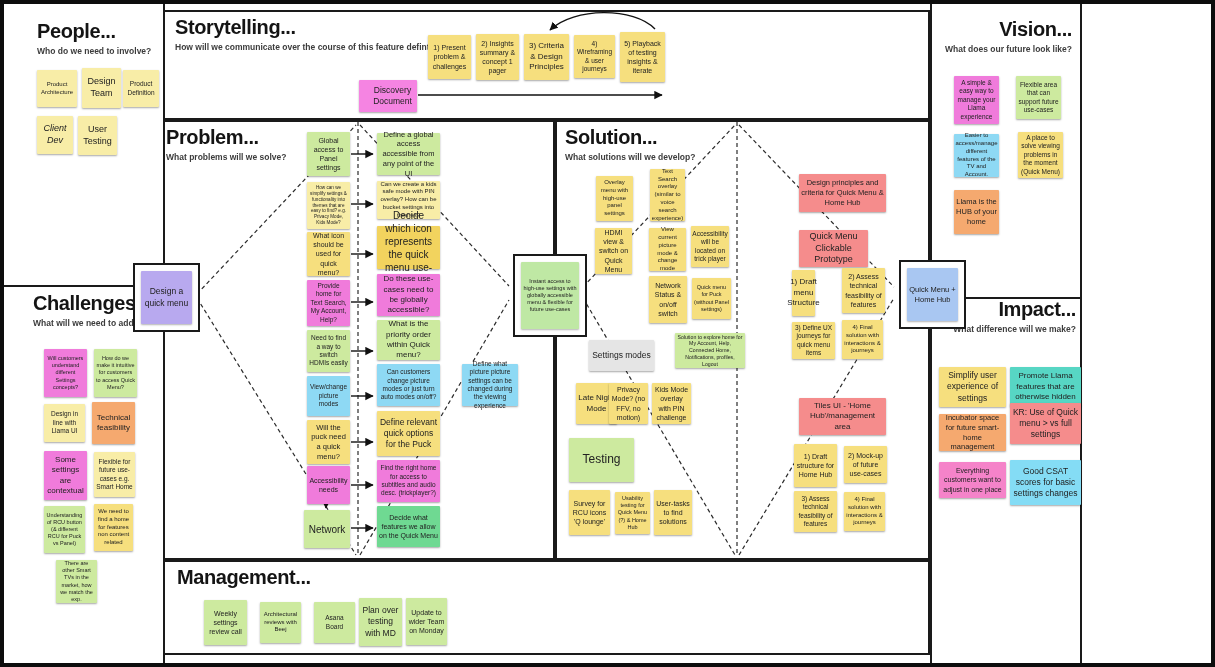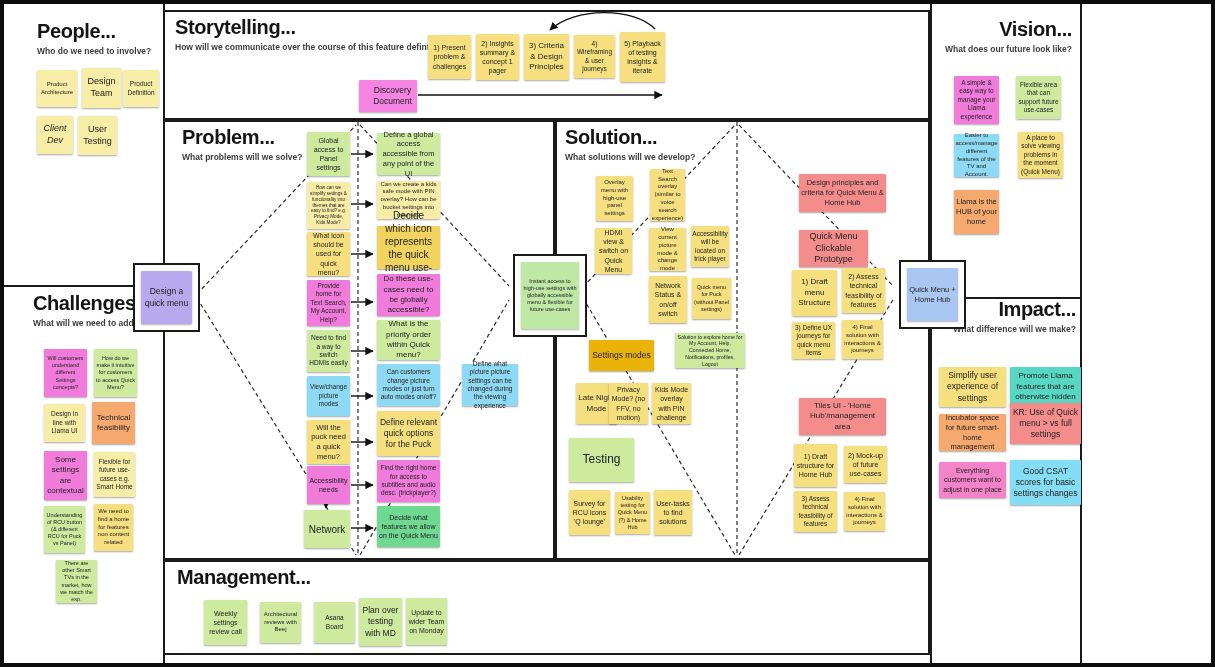--- a/index.html
+++ b/index.html
@@ -17,21 +17,21 @@
   #div-mid-v{left:926px;top:0;height:659px;}
   #div-right-v{left:1076px;top:0;height:659px;}
   #div-left-h{left:0;top:281px;width:159px;}
   #div-right-h{left:926px;top:293px;width:150px;}
   .hdr{position:absolute;z-index:2;}
   .hdr h2{margin:0;font-size:20px;font-weight:800;color:#141414;letter-spacing:-0.4px;}
   .hdr p{margin:3px 0 0;font-size:8.5px;font-weight:700;color:#3c3c3c;}
   #hdr-people{left:33px;top:16px;}
   #hdr-challenges{left:29px;top:288px;}
   #hdr-storytelling{left:171px;top:12px;}
-  #hdr-problem{left:178px;top:122px;}
+  #hdr-problem{left:162px;top:122px;}
   #hdr-solution{left:561px;top:122px;}
   #hdr-management{left:173px;top:562px;}
   #hdr-vision{left:926px;top:14px;width:142px;text-align:right;}
   #hdr-impact{left:926px;top:294px;width:146px;text-align:right;}
   .note{position:absolute;display:flex;align-items:center;justify-content:center;text-align:center;
         padding:2px;box-sizing:border-box;border-radius:1px;color:#222;line-height:1.3;
         box-shadow:0 1px 2px rgba(0,0,0,.35);z-index:2;font-weight:400;}
   .milebox{position:absolute;background:#fff;border:2.5px solid #1a1a1a;z-index:3;box-sizing:border-box;}
   .milebox .note{position:absolute;inset:6px;width:auto;height:auto;box-shadow:0 1px 2px rgba(0,0,0,.3);}
   #connectors{position:absolute;left:0;top:0;z-index:1;pointer-events:none;}
@@ -157,32 +157,32 @@
     <div class="note" style="left: 373px; top: 456px; width: 63px; height: 42px; font-size: 6.5px; background: rgb(240, 123, 219);">Find the right home for access to subtitles and audio desc. (trickplayer?)</div>
     <div class="note" style="left: 373px; top: 502px; width: 63px; height: 41px; font-size: 7px; background: rgb(111, 217, 146);">Decide what features we allow on the Quick Menu</div>
     <div class="note" style="left: 458px; top: 360px; width: 56px; height: 42px; font-size: 6.5px; background: rgb(142, 217, 244);">Define what picture picture settings can be changed during the viewing experience</div>
     <div class="note" style="left: 592px; top: 172px; width: 37px; height: 45px; font-size: 6px; background: rgb(246, 223, 126);">Overlay menu with high-use panel settings</div>
     <div class="note" style="left: 646px; top: 165px; width: 35px; height: 52px; font-size: 6px; background: rgb(246, 223, 126);">Text Search overlay (similar to voice search experience)</div>
     <div class="note" style="left: 591px; top: 224px; width: 37px; height: 46px; font-size: 7px; background: rgb(246, 223, 126);">HDMI view &amp; switch on Quick Menu</div>
     <div class="note" style="left: 645px; top: 224px; width: 37px; height: 43px; font-size: 6px; background: rgb(246, 223, 126);">View current picture mode &amp; change mode</div>
     <div class="note" style="left: 687px; top: 222px; width: 38px; height: 41px; font-size: 6.5px; background: rgb(246, 223, 126);">Accessibility will be located on trick player</div>
     <div class="note" style="left: 645px; top: 272px; width: 38px; height: 47px; font-size: 7px; background: rgb(246, 223, 126);">Network Status &amp; on/off switch</div>
     <div class="note" style="left: 688px; top: 274px; width: 39px; height: 41px; font-size: 5.5px; background: rgb(246, 223, 126);">Quick menu for Puck (without Panel settings)</div>
-    <div class="note" style="left: 585px; top: 336px; width: 65px; height: 31px; font-size: 8.5px; background: #eab308;">Settings modes</div>
+    <div class="note" style="left: 585px; top: 336px; width: 65px; height: 31px; font-size: 8.5px; background: #e5e5e5;">Settings modes</div>
     <div class="note" style="left: 671px; top: 329px; width: 70px; height: 35px; font-size: 5.2px; background: rgb(205, 234, 159);">Solution to explore home for My Account, Help, Connected Home, Notifications, profiles, Logout</div>
     <div class="note" style="left: 572px; top: 379px; width: 41px; height: 41px; font-size: 8px; background: rgb(246, 223, 126);">Late Night Mode</div>
     <div class="note" style="left: 605px; top: 379px; width: 39px; height: 41px; font-size: 7px; background: rgb(246, 223, 126);">Privacy Mode? (no FFV, no motion)</div>
     <div class="note" style="left: 648px; top: 379px; width: 39px; height: 41px; font-size: 7px; background: rgb(246, 223, 126);">Kids Mode overlay with PIN challenge</div>
     <div class="note" style="left: 565px; top: 434px; width: 65px; height: 44px; font-size: 12px; background: rgb(205, 234, 159);">Testing</div>
     <div class="note" style="left: 565px; top: 486px; width: 41px; height: 45px; font-size: 7px; background: rgb(246, 223, 126);">Survey for RCU icons 'Q lounge'</div>
     <div class="note" style="left: 611px; top: 488px; width: 35px; height: 42px; font-size: 5.5px; background: rgb(246, 223, 126);">Usability testing for Quick Menu (?) &amp; Home Hub</div>
     <div class="note" style="left: 650px; top: 486px; width: 38px; height: 45px; font-size: 7px; background: rgb(246, 223, 126);">User-tasks to find solutions</div>
     <div class="note" style="left: 795px; top: 170px; width: 87px; height: 38px; font-size: 7.5px; background: rgb(245, 140, 140);">Design principles and criteria for Quick Menu &amp; Home Hub</div>
     <div class="note" style="left: 795px; top: 226px; width: 69px; height: 37px; font-size: 9px; background: rgb(245, 140, 140);">Quick Menu Clickable Prototype</div>
-    <div class="note" style="left: 788px; top: 266px; width: 45px; height: 46px; font-size: 8px; background: rgb(246, 223, 126);">1) Draft menu Structure</div>
+    <div class="note" style="left: 788px; top: 266px; width: 23px; height: 46px; font-size: 8px; background: rgb(246, 223, 126);">1) Draft menu Structure</div>
     <div class="note" style="left: 838px; top: 264px; width: 43px; height: 45px; font-size: 7px; background: rgb(246, 223, 126);">2) Assess technical feasibility of features</div>
     <div class="note" style="left: 788px; top: 318px; width: 43px; height: 37px; font-size: 6.5px; background: rgb(246, 223, 126);">3) Define UX journeys for quick menu items</div>
     <div class="note" style="left: 838px; top: 316px; width: 41px; height: 39px; font-size: 6px; background: rgb(246, 223, 126);">4) Final solution with interactions &amp; journeys</div>
     <div class="note" style="left: 795px; top: 394px; width: 87px; height: 37px; font-size: 8px; background: rgb(245, 140, 140);">Tiles UI - 'Home Hub'/management area</div>
     <div class="note" style="left: 790px; top: 440px; width: 43px; height: 43px; font-size: 7px; background: rgb(246, 223, 126);">1) Draft structure for Home Hub</div>
     <div class="note" style="left: 840px; top: 442px; width: 43px; height: 37px; font-size: 7px; background: rgb(246, 223, 126);">2) Mock-up of future use-cases</div>
     <div class="note" style="left: 790px; top: 487px; width: 43px; height: 41px; font-size: 6.5px; background: rgb(246, 223, 126);">3) Assess technical feasibility of features</div>
     <div class="note" style="left: 840px; top: 488px; width: 41px; height: 39px; font-size: 6px; background: rgb(246, 223, 126);">4) Final solution with interactions &amp; journeys</div>
     <div class="note" style="left: 200px; top: 596px; width: 43px; height: 45px; font-size: 7px; background: rgb(205, 234, 159);">Weekly settings review call</div>
     <div class="note" style="left: 256px; top: 598px; width: 41px; height: 41px; font-size: 6px; background: rgb(205, 234, 159);">Architectural reviews with Beej</div>

